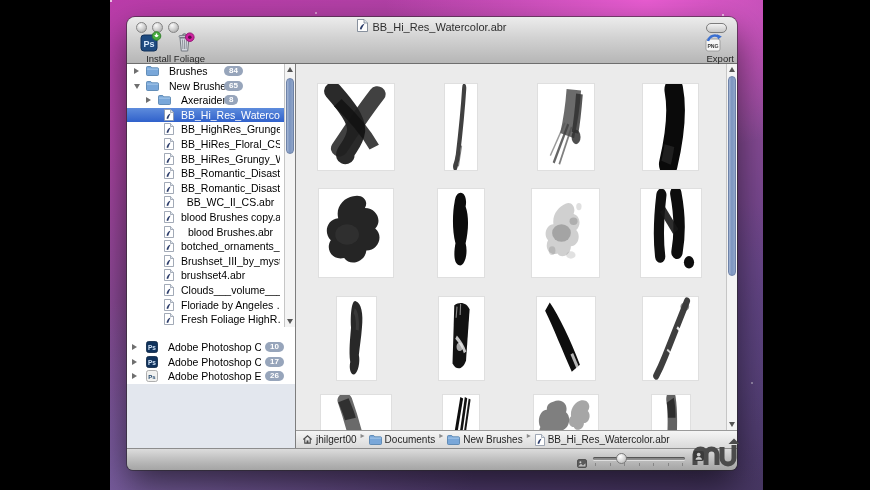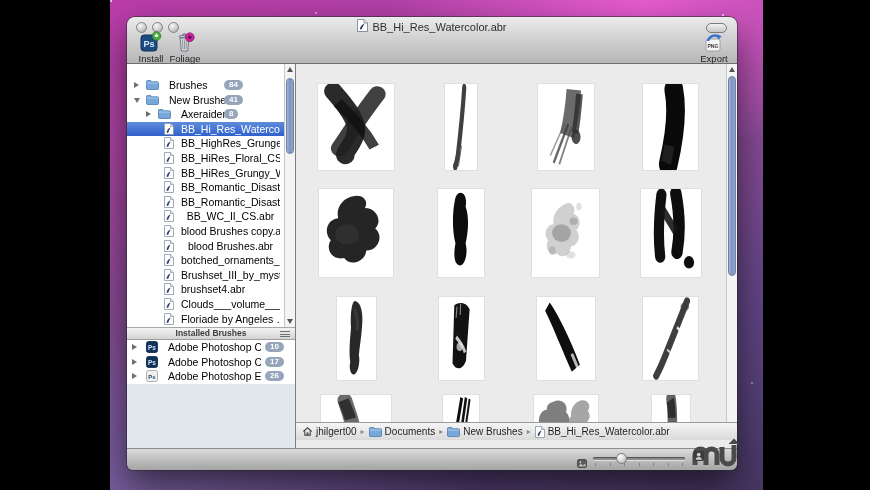--- a/index.html
+++ b/index.html
@@ -34,26 +34,26 @@
     background:linear-gradient(#ececec,#d2d2d2 45%,#b6b6b6);border-bottom:1px solid #6e6e6e;box-sizing:border-box;}
   .lights{position:absolute;left:9px;top:5px;display:flex;gap:5px;}
   .light{width:11px;height:11px;border-radius:50%;box-sizing:border-box;border:1px solid #848484;
     background:radial-gradient(circle at 35% 28%,#fafafa,#d0d0d0 50%,#9d9d9d);}
   .titlewrap{position:absolute;left:60px;right:60px;top:2px;height:15px;display:flex;justify-content:center;align-items:center;gap:4px;}
   .titletext{font-size:11px;color:#2e2e2e;white-space:nowrap;}
   .lozenge{position:absolute;right:10px;top:6px;width:19px;height:8px;border-radius:5px;
     border:1px solid #7c7c7c;background:linear-gradient(#f2f2f2,#c8c8c8);}
   .tbtn{position:absolute;top:15px;width:40px;text-align:center;cursor:default;}
   .tbtn .ticon{height:21px;display:flex;justify-content:center;align-items:flex-end;}
-  .tbtn .tlabel{font-size:9.5px;color:#262626;margin-top:0px;}
+  .tbtn .tlabel{font-size:9.5px;color:#262626;margin-top:0px;text-align:right;}
 
   
   .content{position:absolute;left:0;top:47px;right:0;bottom:22px;display:flex;background:#fff;overflow:hidden;}
   .sidebar{width:169px;min-width:169px;position:relative;background:#fff;border-right:1px solid #7d7d7d;box-sizing:border-box;}
-  .tree{position:absolute;left:0;top:14px;right:0;height:263px;overflow:hidden;background:#fff;}
+  .tree{position:absolute;left:0;top:0;right:0;height:263px;overflow:hidden;background:#fff;}
   .tree-row{position:relative;height:14.6px;line-height:14.6px;font-size:10.5px;color:#000;white-space:nowrap;}
   .tree-row.selected{background:linear-gradient(#5e8cdc,#3061cb);color:#fff;}
   .disc{position:absolute;top:4px;width:0;height:0;border-left:5px solid #6f6f6f;border-top:3.5px solid transparent;border-bottom:3.5px solid transparent;}
   .disc.expanded{border-left:3.5px solid transparent;border-right:3.5px solid transparent;border-top:5px solid #6f6f6f;border-bottom:none;top:5px;}
   .row-icon{position:absolute;top:1px;}
   .row-label{position:absolute;top:0;right:15px;overflow:hidden;}
   .badge{position:absolute;top:2px;height:10px;line-height:10.5px;padding:0 5px;border-radius:6px;
     background:#97a5bb;color:#fff;font-size:8px;font-weight:bold;text-align:center;}
   .installed-header{position:absolute;left:0;top:263px;right:0;height:13px;box-sizing:border-box;
     background:linear-gradient(#f4f4f4,#d3d3d3);border-top:1px solid #a8a8a8;border-bottom:1px solid #9f9f9f;
@@ -74,23 +74,23 @@
     background:linear-gradient(90deg,#a3b5d4,#7c95c0 45%,#8fa5c9);border:1px solid #6d82a8;}
 
   
   .main{flex:1;position:relative;background:#ebebeb;overflow:hidden;}
   .grid{position:absolute;left:0;top:0;right:0;bottom:18px;overflow:hidden;}
   .grid-row{position:absolute;left:8px;right:14px;display:flex;}
   .cell{flex:1;display:flex;justify-content:center;align-items:flex-start;}
   .card{background:#fff;box-shadow:0 0 0 1px rgba(0,0,0,.05);}
   .card svg{display:block;width:100%;height:100%;}
 
-  .pathbar{position:absolute;left:0;right:0;bottom:8px;height:18px;box-sizing:border-box;
+  .pathbar{position:absolute;left:0;right:0;bottom:0;height:18px;box-sizing:border-box;
     background:linear-gradient(#f5f5f5,#dadada);border-top:1px solid #9a9a9a;
-    display:flex;align-items:center;padding-left:6px;font-size:10px;color:#1f1f1f;white-space:nowrap;overflow:hidden;}
+    display:flex;padding-left:6px;font-size:10px;color:#1f1f1f;white-space:nowrap;overflow:hidden;}
   .pseg{display:inline-flex;align-items:center;gap:3px;}
   .psep{color:#8a8a8a;font-size:8px;margin:0 4px;}
 
   
   .bottombar{position:absolute;left:0;right:0;bottom:0;height:22px;border-radius:0 0 6px 6px;
     background:linear-gradient(#dcdcdc,#b3b3b3 70%,#a5a5a5);border-top:1px solid #8d8d8d;box-sizing:border-box;}
   .slider{position:absolute;right:52px;top:3px;width:92px;height:16px;}
   .slider-track{position:absolute;left:0;right:0;top:5px;height:3px;border-radius:2px;background:#8f8f8f;
     box-shadow:inset 0 1px 1px rgba(0,0,0,.45), 0 1px 0 rgba(255,255,255,.5);}
   .slider-ticks{position:absolute;left:2px;right:2px;top:11px;height:3px;
@@ -178,21 +178,21 @@
             <span class="row-label" style="left: 42px;">Brushes</span>
             <span class="badge" style="left: 97px;">84</span>
           </div>
           <div class="tree-row">
             <span class="disc expanded" style="left: 7px;"></span>
             <span class="row-icon" style="left: 19px;"><svg width="13" height="11" viewBox="0 0 13 11">
                 <path d="M0.5,2.5 a1,1 0 0 1 1,-1 h3.2 l1.1,1.3 h5.7 a1,1 0 0 1 1,1 v5.7 a1,1 0 0 1 -1,1 h-10 a1,1 0 0 1 -1,-1 Z" fill="#79a7d9" stroke="#4c7cab" stroke-width="0.8"></path>
                 <path d="M0.9,4.1 h11.3" stroke="#a9cceb" stroke-width="1"></path>
               </svg></span>
             <span class="row-label" style="left: 42px;">New Brushes</span>
-            <span class="badge" style="left: 97px;">41</span>
+            <span class="badge" style="left: 97px;">65</span>
           </div>
           <div class="tree-row">
             <span class="disc" style="left: 19px;"></span>
             <span class="row-icon" style="left: 31px;"><svg width="13" height="11" viewBox="0 0 13 11">
                 <path d="M0.5,2.5 a1,1 0 0 1 1,-1 h3.2 l1.1,1.3 h5.7 a1,1 0 0 1 1,1 v5.7 a1,1 0 0 1 -1,1 h-10 a1,1 0 0 1 -1,-1 Z" fill="#79a7d9" stroke="#4c7cab" stroke-width="0.8"></path>
                 <path d="M0.9,4.1 h11.3" stroke="#a9cceb" stroke-width="1"></path>
               </svg></span>
             <span class="row-label" style="left: 54px;">Axeraider70</span>
             <span class="badge" style="left: 97px;">8</span>
           </div>
@@ -317,24 +317,20 @@
             <span class="row-label" style="left: 54px;">Fresh Foliage HighR…</span>
           </div>
         </div>
 
       <div class="sscroll">
         <div class="arrow up" style="top:0;"></div>
         <div class="thumbv" style="top:14px;height:76px;"></div>
         <div class="arrow down" style="bottom:0;"></div>
       </div>
 
-      <div class="installed-header">
-        <span>Installed Brushes</span>
-        <span class="grip"></span>
-      </div>
 
       <div class="installed" id="installed">
           <div class="tree-row">
             <span class="disc" style="left: 5px;"></span>
             <span class="row-icon" style="left: 19px;"><svg width="12" height="12" viewBox="0 0 12 12">
                 <rect x="0.5" y="0.5" width="11" height="11" rx="2" fill="#10325c" stroke="#0a2342" stroke-width="0.8"></rect>
                 <text x="6" y="8.6" text-anchor="middle" font-size="6.5" font-weight="bold" fill="#cfe2f7" font-family="Liberation Sans, sans-serif">Ps</text>
               </svg></span>
             <span class="row-label" style="left: 41px; right: 34px;">Adobe Photoshop CS3</span>
             <span class="badge" style="left: 138px;">10</span>

